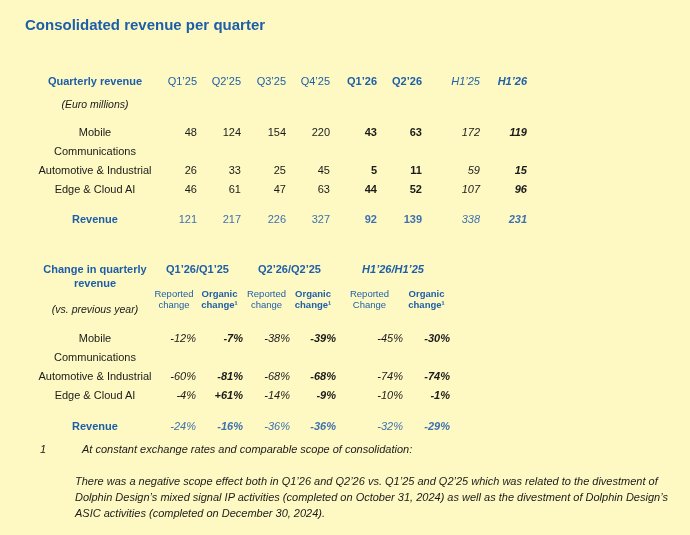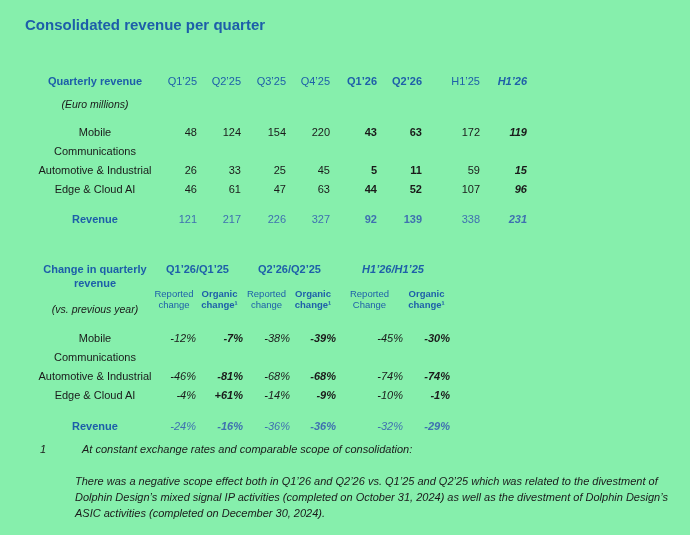--- a/index.html
+++ b/index.html
@@ -2,21 +2,21 @@
 <html><head>
 <meta charset="utf-8">
 <style>
   * { box-sizing: border-box; margin: 0; padding: 0; }
   html, body { background: #ffffff; }
   body {
     width: 690px; height: 535px;
     font-family: "Liberation Sans", sans-serif;
     color: #1a1a1a;
   }
-  .page { position: relative; width: 690px; height: 535px; background: #86efac; overflow: hidden; }
+  .page { position: relative; width: 690px; height: 535px; background: #fef9c3; overflow: hidden; }
 
   .doc-title {
     position: absolute; left: 25px; top: 16px;
     font-size: 15px; font-weight: bold; color: #1d5ea9;
   }
 
   table { border-collapse: collapse; table-layout: fixed; }
   th, td { padding: 0; font-size: 11px; vertical-align: top; font-weight: normal; }
   .num { text-align: right; }
   .lbl { text-align: center; }
@@ -24,21 +24,21 @@
   
   .t1 { position: absolute; left: 38px; top: 74px; }
   .t1 th, .t1 td { line-height: 14px; }
   .t1 thead th.num { color: #1e5fa9; }
   .tbl-name { font-weight: bold; color: #1d5ea9; font-size: 11px; line-height: 14px; }
   .t1 .tbl-unit { font-style: italic; color: #1a1a1a; font-size: 10.5px; margin-top: 9px; font-weight: normal; }
   .t1 tbody td { line-height: 19px; }
   .t1 tr.first td { padding-top: 12px; }
   .t1 tr.total td { padding-top: 11px; }
   .col-b  { font-weight: bold; }
-  .col-i  { }
+  .col-i  { font-style: italic; }
   .col-bi { font-weight: bold; font-style: italic; }
   tr.total .lbl { color: #1d5ea9; font-weight: bold; }
   tr.total .num { color: #3f70b0; }
 
   
   .t2 { position: absolute; left: 38px; top: 262px; }
   .t2 th.grp { color: #1e5fa9; font-weight: bold; text-align: center; line-height: 14px; font-size: 11px; }
   .t2 th.grp.col-i { font-style: italic; }
   .t2 th.sub { color: #1e5fa9; font-size: 9.5px; line-height: 11px; text-align: center; padding-top: 10px; }
   .t2 th.sub.col-b { font-weight: bold; }
@@ -176,21 +176,21 @@
         <td class="lbl">Mobile Communications</td>
         <td class="num">-12%</td>
         <td class="num col-b">-7%</td>
         <td class="num">-38%</td>
         <td class="num col-b">-39%</td>
         <td class="num">-45%</td>
         <td class="num col-b">-30%</td>
       </tr>
       <tr>
         <td class="lbl">Automotive &amp; Industrial</td>
-        <td class="num">-46%</td>
+        <td class="num">-60%</td>
         <td class="num col-b">-81%</td>
         <td class="num">-68%</td>
         <td class="num col-b">-68%</td>
         <td class="num">-74%</td>
         <td class="num col-b">-74%</td>
       </tr>
       <tr>
         <td class="lbl">Edge &amp; Cloud AI</td>
         <td class="num">-4%</td>
         <td class="num col-b">+61%</td>

